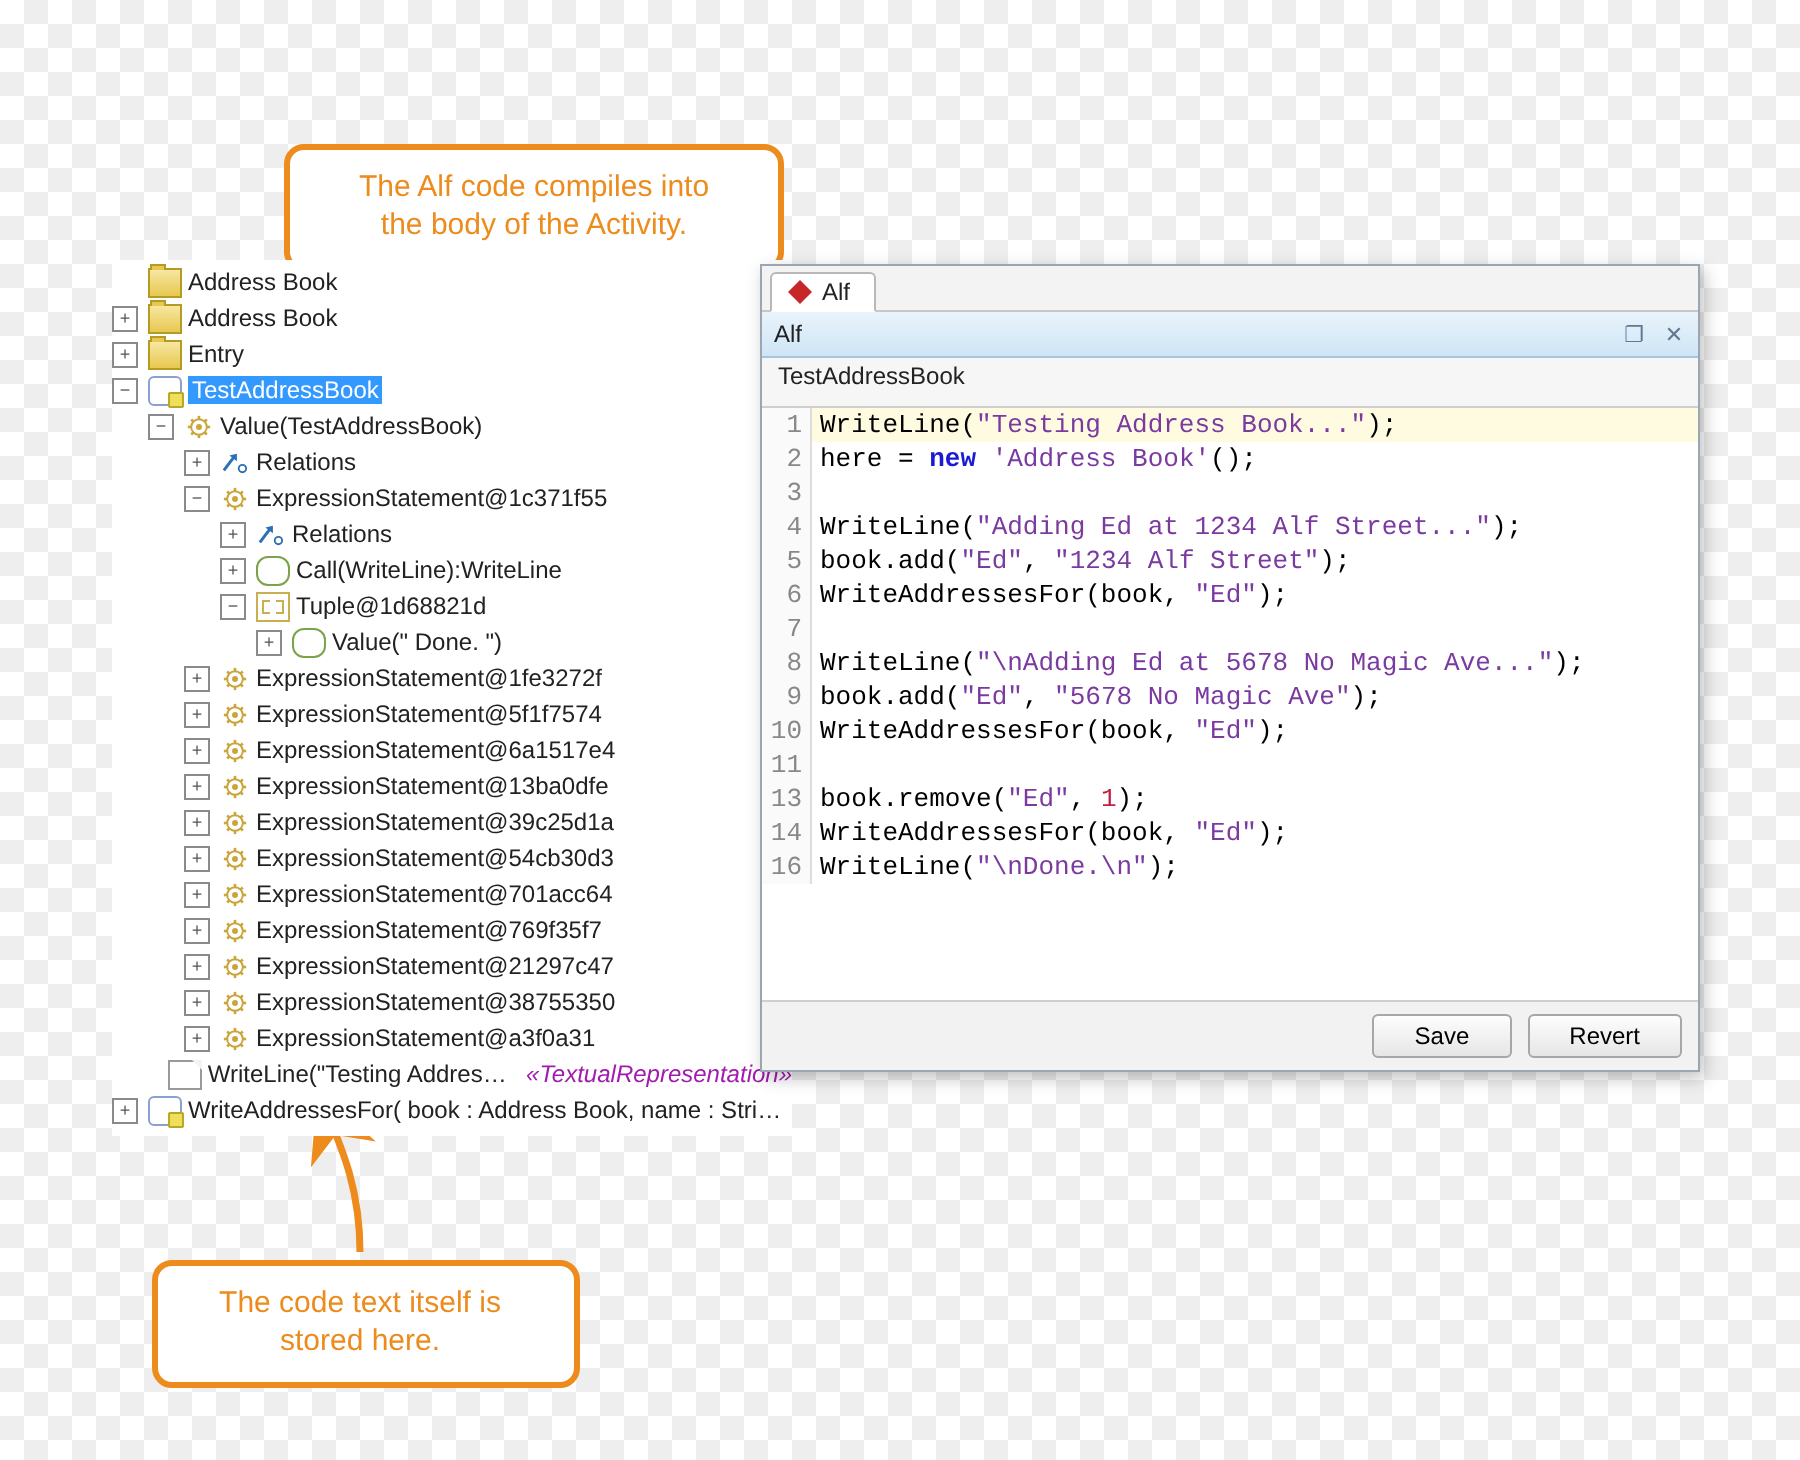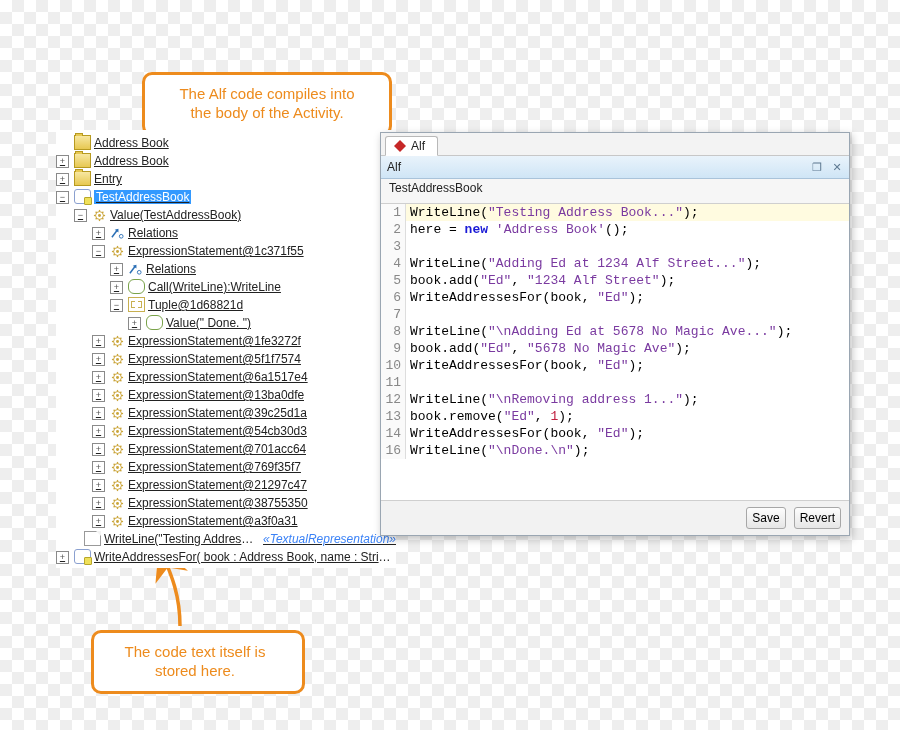--- a/index.html
+++ b/index.html
@@ -37,42 +37,41 @@
 
   
   .tree-panel {
     position: absolute;
     left: 56px; top: 110px;
     width: 340px;
     background: #fff;
     padding: 2px 0 4px 0;
   }
   .tree-row {
-    display: flex; align-items: flex-end;
+    display: flex; align-items: center;
     height: 18px;
     white-space: nowrap;
-    text-decoration: underline;
   }
   .tree-row .twiggle {
     width: 11px; height: 11px;
     border: 1px solid #8a8a8a;
     margin-right: 3px;
     display: inline-flex; align-items: center; justify-content: center;
     font-size: 9px; line-height: 1;
     color: #555;
     background: #fff;
     flex: 0 0 auto;
   }
   .tree-row .twiggle.blank { border-color: transparent; background: transparent; }
   .tree-row .icon {
     width: 15px; height: 13px; margin: 0 3px 0 2px;
     flex: 0 0 auto; display: inline-block;
   }
   .tree-row .label { flex: 0 1 auto; overflow: hidden; text-overflow: ellipsis; }
-  .tree-row .suffix { color: #3b82f6; font-style: italic; margin-left: 6px; }
+  .tree-row .suffix { color: #a21caf; font-style: italic; margin-left: 6px; }
   .indent { display: inline-block; height: 1px; }
 
   .sel {
     background: #3399ff; color: #fff;
     padding: 0 2px;
   }
 
   
   .i-pkg {
     background: linear-gradient(#f7e7a1,#e7c851);
@@ -196,31 +195,31 @@
   .t-call { color: #000; }
 
   .editor .footer {
     height: 34px; border-top: 1px solid #cfcfcf; background: #f2f2f2;
     display: flex; justify-content: flex-end; align-items: center;
     padding: 0 8px; gap: 8px;
   }
   .editor .footer button {
     background: linear-gradient(#fdfdfd,#e6e6e6);
     border: 1px solid #a7a7a7; border-radius: 3px;
-    padding: 3px 5px; font-size: 12px;
+    padding: 3px 20px; font-size: 12px;
     font-family: inherit;
   }
 </style>
 </head>
 <body>
 <div class="stage">
 
 <div class="callout" style="left:142px; top:52px; width:200px;">The Alf code compiles into the body of the Activity.</div>
 
-<div class="callout" style="left:91px; top:610px; width:170px;padding-left:16px;">The code text itself is stored here.</div>
+<div class="callout" style="left:76px; top:610px; width:170px;padding-left:16px;">The code text itself is stored here.</div>
 
 <svg class="arrows">
   <defs>
     <marker id="ah" markerWidth="12" markerHeight="12" refX="9" refY="5" orient="auto">
       <path d="M0,0 L10,5 L0,10 L3,5 Z" fill="#ed8b1d"></path>
     </marker>
   </defs>
   <path d="M300,110 C300,150 250,160 225,175" stroke="#ed8b1d" stroke-width="3.5" fill="none" marker-end="url(#ah)"></path>
   <path d="M180,606 C180,570 168,548 160,528" stroke="#ed8b1d" stroke-width="3.5" fill="none" marker-end="url(#ah)"></path>
 </svg>
@@ -634,24 +633,20 @@
         </div>
         <div class="line">
           <span class="gutter">10</span>
           <span class="txt"><span class="t-id">WriteAddressesFor(book, </span><span class="t-str">"Ed"</span><span class="t-id">);</span></span>
         </div>
         <div class="line">
           <span class="gutter">11</span>
           <span class="txt">&nbsp;</span>
         </div>
         <div class="line">
-          <span class="gutter">12</span>
-          <span class="txt"><span class="t-call">WriteLine(</span><span class="t-str">"\nRemoving address 1..."</span><span class="t-id">);</span></span>
-        </div>
-        <div class="line">
           <span class="gutter">13</span>
           <span class="txt"><span class="t-id">book.remove(</span><span class="t-str">"Ed"</span><span class="t-id">, </span><span class="t-num">1</span><span class="t-id">);</span></span>
         </div>
         <div class="line">
           <span class="gutter">14</span>
           <span class="txt"><span class="t-id">WriteAddressesFor(book, </span><span class="t-str">"Ed"</span><span class="t-id">);</span></span>
         </div>
         <div class="line">
           <span class="gutter">16</span>
           <span class="txt"><span class="t-call">WriteLine(</span><span class="t-str">"\nDone.\n"</span><span class="t-id">);</span></span>

